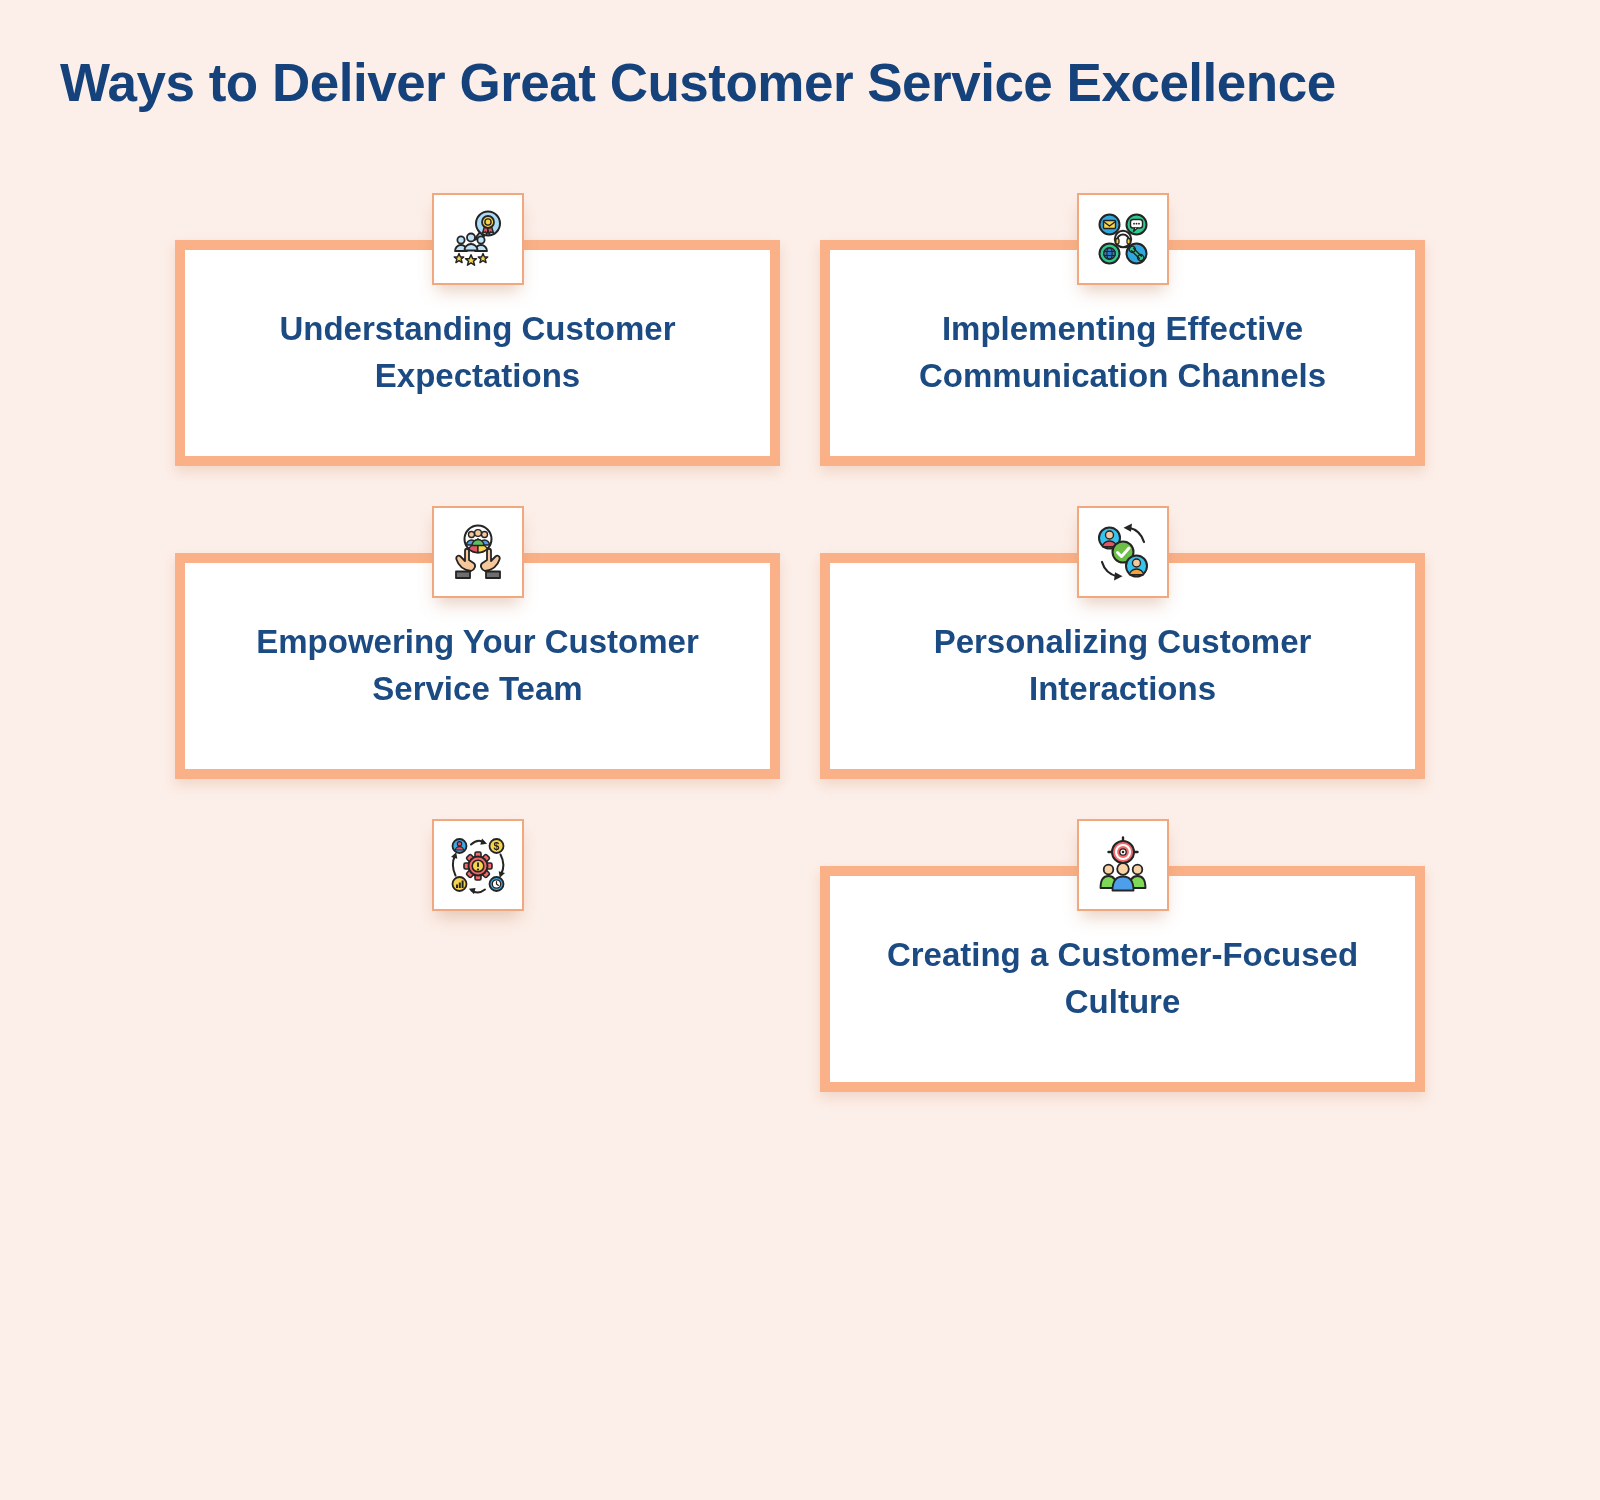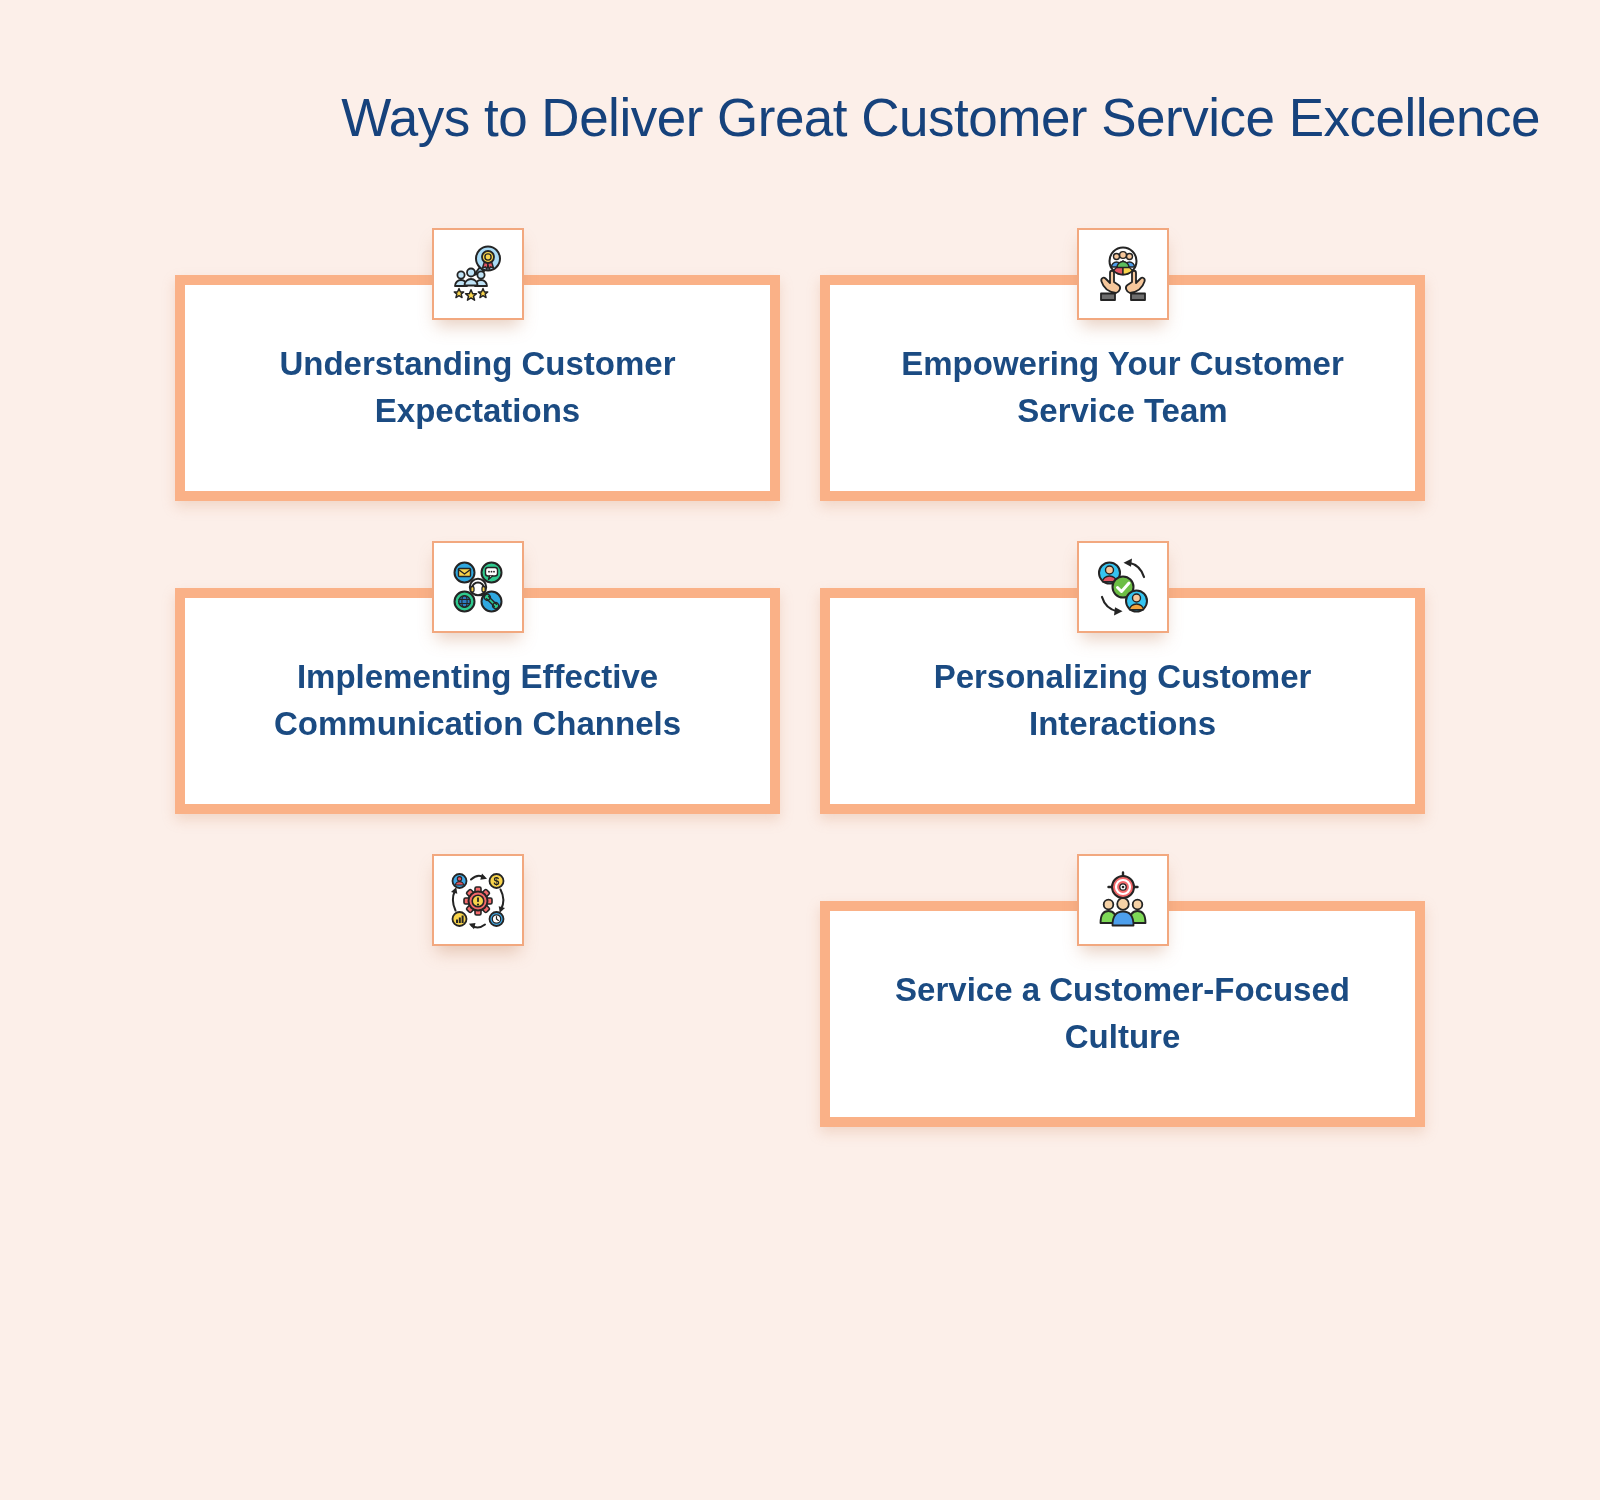--- a/index.html
+++ b/index.html
@@ -12,25 +12,25 @@
   }
   *{box-sizing:border-box;}
   html,body{margin:0;padding:0;}
   body{
     width:1600px;
     min-height:1500px;
     background:var(--bg);
     font-family:"Liberation Sans", sans-serif;
   }
   h1.page-title{
-    margin:88px 60px 0;
-    text-align:right;
+    margin:53px 60px 0;
+    text-align:left;
     font-size:53px;
     line-height:1.15;
-    font-weight:normal;
+    font-weight:bold;
     letter-spacing:-0.5px;
     color:var(--title-color);
   }
   .grid{
     margin-top:79px;
     display:grid;
     grid-template-columns:605px 605px;
     column-gap:85px;
     row-gap:45px;
     justify-content:center;
@@ -105,47 +105,20 @@
   <path d="M29 44 a6 6 0 0 1 12 0 z" fill="#BFE3F7" stroke="#242424" stroke-linecap="round" stroke-linejoin="round" stroke-width="1.8"></path>
   <circle cx="25" cy="30.5" r="4" fill="#BFE3F7" stroke="#242424" stroke-linecap="round" stroke-linejoin="round" stroke-width="1.8"></circle>
   <path d="M18.5 43.5 a6.5 6.5 0 0 1 13 0 z" fill="#BFE3F7" stroke="#242424" stroke-linecap="round" stroke-linejoin="round" stroke-width="1.8"></path>
   <path d="M0 -5 L1.47 -1.55 L4.76 -1.55 L2.14 0.62 L3.09 4.05 L0 2.1 L-3.09 4.05 L-2.14 0.62 L-4.76 -1.55 L-1.47 -1.55 Z" transform="translate(13,51.5)" fill="#F8D44C" stroke="#242424" stroke-linecap="round" stroke-linejoin="round" stroke-width="1.4"></path>
   <path d="M0 -5 L1.47 -1.55 L4.76 -1.55 L2.14 0.62 L3.09 4.05 L0 2.1 L-3.09 4.05 L-2.14 0.62 L-4.76 -1.55 L-1.47 -1.55 Z" transform="translate(25,53.5) scale(1.15)" fill="#F8D44C" stroke="#242424" stroke-linecap="round" stroke-linejoin="round" stroke-width="1.3"></path>
   <path d="M0 -5 L1.47 -1.55 L4.76 -1.55 L2.14 0.62 L3.09 4.05 L0 2.1 L-3.09 4.05 L-2.14 0.62 L-4.76 -1.55 L-1.47 -1.55 Z" transform="translate(37,51.5)" fill="#F8D44C" stroke="#242424" stroke-linecap="round" stroke-linejoin="round" stroke-width="1.4"></path>
 </svg>
       </div>
     <div class="card">
       <h2 class="card-title">Understanding Customer Expectations</h2>
-    </div>
-  </section>
-
-  <section class="card-wrap">
-    <div class="icon-box">
-        <svg width="64" height="64" viewBox="0 0 64 64">
-  <circle cx="32" cy="19" r="13.5" fill="#FFFFFF" stroke="#242424" stroke-linecap="round" stroke-linejoin="round" stroke-width="2"></circle>
-  <path d="M32 19 L22.5 28.5 A13.5 13.5 0 0 0 32 32.5 Z" fill="#E25563" stroke="#242424" stroke-linecap="round" stroke-linejoin="round" stroke-width="1.4"></path>
-  <path d="M32 19 L32 32.5 A13.5 13.5 0 0 0 41.5 28.5 Z" fill="#F8D44C" stroke="#242424" stroke-linecap="round" stroke-linejoin="round" stroke-width="1.4"></path>
-  <circle cx="25.5" cy="14.5" r="3" fill="#F6C79B" stroke="#242424" stroke-linecap="round" stroke-linejoin="round" stroke-width="1.4"></circle>
-  <path d="M20.5 25 a5 5 0 0 1 10 0 z" fill="#4D9FEC" stroke="#242424" stroke-linecap="round" stroke-linejoin="round" stroke-width="1.4"></path>
-  <circle cx="38.5" cy="14.5" r="3" fill="#F6C79B" stroke="#242424" stroke-linecap="round" stroke-linejoin="round" stroke-width="1.4"></circle>
-  <path d="M33.5 25 a5 5 0 0 1 10 0 z" fill="#4D9FEC" stroke="#242424" stroke-linecap="round" stroke-linejoin="round" stroke-width="1.4"></path>
-  <circle cx="32" cy="13" r="3.4" fill="#F6C79B" stroke="#242424" stroke-linecap="round" stroke-linejoin="round" stroke-width="1.4"></circle>
-  <path d="M26 25.5 a6 6 0 0 1 12 0 z" fill="#5CBE5C" stroke="#242424" stroke-linecap="round" stroke-linejoin="round" stroke-width="1.4"></path>
-  <g>
-    <path d="M25 51 C17 50 12.5 46 10.5 39.5 C9.5 36.5 12.5 34.5 14.5 36.5 L19 41 L19 31 C19 28 23 28 23 31 L23 40 L27.5 43 C30.5 45 29 49.5 25 51 Z" fill="#F6C79B" stroke="#242424" stroke-linecap="round" stroke-linejoin="round" stroke-width="1.8"></path>
-    <rect x="10" y="51.5" width="14" height="6.5" fill="#6E6E6E" stroke="#242424" stroke-linecap="round" stroke-linejoin="round" stroke-width="1.8"></rect>
-  </g>
-  <g transform="translate(64,0) scale(-1,1)">
-    <path d="M25 51 C17 50 12.5 46 10.5 39.5 C9.5 36.5 12.5 34.5 14.5 36.5 L19 41 L19 31 C19 28 23 28 23 31 L23 40 L27.5 43 C30.5 45 29 49.5 25 51 Z" fill="#F6C79B" stroke="#242424" stroke-linecap="round" stroke-linejoin="round" stroke-width="1.8"></path>
-    <rect x="10" y="51.5" width="14" height="6.5" fill="#6E6E6E" stroke="#242424" stroke-linecap="round" stroke-linejoin="round" stroke-width="1.8"></rect>
-  </g>
-</svg>
-      </div>
-    <div class="card">
-      <h2 class="card-title">Empowering Your Customer Service Team</h2>
     </div>
   </section>
 
   <section class="card-wrap">
     <div class="icon-box">
         <svg width="64" height="64" viewBox="0 0 64 64">
   <circle cx="18.5" cy="17.5" r="10" fill="#2FA8E0" stroke="#242424" stroke-linecap="round" stroke-linejoin="round" stroke-width="2"></circle>
   <rect x="12.5" y="13.5" width="12" height="8" rx="1" fill="#F8D44C" stroke="#242424" stroke-linecap="round" stroke-linejoin="round" stroke-width="1.4"></rect>
   <path d="M12.5 14.5 L18.5 19 L24.5 14.5" fill="none" stroke="#242424" stroke-linecap="round" stroke-linejoin="round" stroke-width="1.4"></path>
   <circle cx="45.5" cy="17.5" r="10" fill="#2EC98E" stroke="#242424" stroke-linecap="round" stroke-linejoin="round" stroke-width="2"></circle>
@@ -167,20 +140,47 @@
   </g>
   <circle cx="32" cy="32" r="8.2" fill="#FFFFFF" stroke="#242424" stroke-linecap="round" stroke-linejoin="round" stroke-width="2"></circle>
   <path d="M26 33.5 a6 6 0 0 1 12 0" fill="none" stroke="#242424" stroke-linecap="round" stroke-linejoin="round" stroke-width="2"></path>
   <rect x="24.8" y="31.5" width="3.2" height="5.5" rx="1.5" fill="#F8D44C" stroke="#242424" stroke-linecap="round" stroke-linejoin="round" stroke-width="1.3"></rect>
   <rect x="36" y="31.5" width="3.2" height="5.5" rx="1.5" fill="#F8D44C" stroke="#242424" stroke-linecap="round" stroke-linejoin="round" stroke-width="1.3"></rect>
   <path d="M38.5 37 q0 3.5 -4.5 3.5" fill="none" stroke="#242424" stroke-linecap="round" stroke-linejoin="round" stroke-width="1.4"></path>
 </svg>
       </div>
     <div class="card">
       <h2 class="card-title">Implementing Effective Communication Channels</h2>
+    </div>
+  </section>
+
+  <section class="card-wrap">
+    <div class="icon-box">
+        <svg width="64" height="64" viewBox="0 0 64 64">
+  <circle cx="32" cy="19" r="13.5" fill="#FFFFFF" stroke="#242424" stroke-linecap="round" stroke-linejoin="round" stroke-width="2"></circle>
+  <path d="M32 19 L22.5 28.5 A13.5 13.5 0 0 0 32 32.5 Z" fill="#E25563" stroke="#242424" stroke-linecap="round" stroke-linejoin="round" stroke-width="1.4"></path>
+  <path d="M32 19 L32 32.5 A13.5 13.5 0 0 0 41.5 28.5 Z" fill="#F8D44C" stroke="#242424" stroke-linecap="round" stroke-linejoin="round" stroke-width="1.4"></path>
+  <circle cx="25.5" cy="14.5" r="3" fill="#F6C79B" stroke="#242424" stroke-linecap="round" stroke-linejoin="round" stroke-width="1.4"></circle>
+  <path d="M20.5 25 a5 5 0 0 1 10 0 z" fill="#4D9FEC" stroke="#242424" stroke-linecap="round" stroke-linejoin="round" stroke-width="1.4"></path>
+  <circle cx="38.5" cy="14.5" r="3" fill="#F6C79B" stroke="#242424" stroke-linecap="round" stroke-linejoin="round" stroke-width="1.4"></circle>
+  <path d="M33.5 25 a5 5 0 0 1 10 0 z" fill="#4D9FEC" stroke="#242424" stroke-linecap="round" stroke-linejoin="round" stroke-width="1.4"></path>
+  <circle cx="32" cy="13" r="3.4" fill="#F6C79B" stroke="#242424" stroke-linecap="round" stroke-linejoin="round" stroke-width="1.4"></circle>
+  <path d="M26 25.5 a6 6 0 0 1 12 0 z" fill="#5CBE5C" stroke="#242424" stroke-linecap="round" stroke-linejoin="round" stroke-width="1.4"></path>
+  <g>
+    <path d="M25 51 C17 50 12.5 46 10.5 39.5 C9.5 36.5 12.5 34.5 14.5 36.5 L19 41 L19 31 C19 28 23 28 23 31 L23 40 L27.5 43 C30.5 45 29 49.5 25 51 Z" fill="#F6C79B" stroke="#242424" stroke-linecap="round" stroke-linejoin="round" stroke-width="1.8"></path>
+    <rect x="10" y="51.5" width="14" height="6.5" fill="#6E6E6E" stroke="#242424" stroke-linecap="round" stroke-linejoin="round" stroke-width="1.8"></rect>
+  </g>
+  <g transform="translate(64,0) scale(-1,1)">
+    <path d="M25 51 C17 50 12.5 46 10.5 39.5 C9.5 36.5 12.5 34.5 14.5 36.5 L19 41 L19 31 C19 28 23 28 23 31 L23 40 L27.5 43 C30.5 45 29 49.5 25 51 Z" fill="#F6C79B" stroke="#242424" stroke-linecap="round" stroke-linejoin="round" stroke-width="1.8"></path>
+    <rect x="10" y="51.5" width="14" height="6.5" fill="#6E6E6E" stroke="#242424" stroke-linecap="round" stroke-linejoin="round" stroke-width="1.8"></rect>
+  </g>
+</svg>
+      </div>
+    <div class="card">
+      <h2 class="card-title">Empowering Your Customer Service Team</h2>
     </div>
   </section>
 
   <section class="card-wrap">
     <div class="icon-box">
         <svg width="64" height="64" viewBox="0 0 64 64">
   <circle cx="18.5" cy="18" r="10.5" fill="#35C4F0" stroke="#242424" stroke-linecap="round" stroke-linejoin="round" stroke-width="2"></circle>
   <circle cx="18.5" cy="15" r="4" fill="#F6C79B" stroke="#242424" stroke-linecap="round" stroke-linejoin="round" stroke-width="1.4"></circle>
   <path d="M11.5 26.8 a7 5.8 0 0 1 14 0 z" fill="#E25563" stroke="#242424" stroke-linecap="round" stroke-linejoin="round" stroke-width="1.4"></path>
   <path d="M53 22 A21 21 0 0 0 37.5 7.5" fill="none" stroke="#242424" stroke-linecap="round" stroke-linejoin="round" stroke-width="2.2"></path>
@@ -250,17 +250,17 @@
   <circle cx="32" cy="19" r="1.3" fill="#242424"></circle>
   <circle cx="17.5" cy="36.5" r="4.8" fill="#F6D2A6" stroke="#242424" stroke-linecap="round" stroke-linejoin="round" stroke-width="1.8"></circle>
   <path d="M9.5 55 q0 -12 8 -12 q8 0 8 12 z" fill="#7ED957" stroke="#242424" stroke-linecap="round" stroke-linejoin="round" stroke-width="1.8"></path>
   <circle cx="46.5" cy="36.5" r="4.8" fill="#F6D2A6" stroke="#242424" stroke-linecap="round" stroke-linejoin="round" stroke-width="1.8"></circle>
   <path d="M38.5 55 q0 -12 8 -12 q8 0 8 12 z" fill="#7ED957" stroke="#242424" stroke-linecap="round" stroke-linejoin="round" stroke-width="1.8"></path>
   <circle cx="32" cy="36" r="5.8" fill="#F6D2A6" stroke="#242424" stroke-linecap="round" stroke-linejoin="round" stroke-width="1.8"></circle>
   <path d="M21.5 57.5 q0 -14 10.5 -14 q10.5 0 10.5 14 z" fill="#4D9FEC" stroke="#242424" stroke-linecap="round" stroke-linejoin="round" stroke-width="1.8"></path>
 </svg>
       </div>
     <div class="card">
-      <h2 class="card-title">Service a Customer-Focused Culture</h2>
+      <h2 class="card-title">Creating a Customer-Focused Culture</h2>
     </div>
   </section>
 
 </main>
 
 </body></html>

